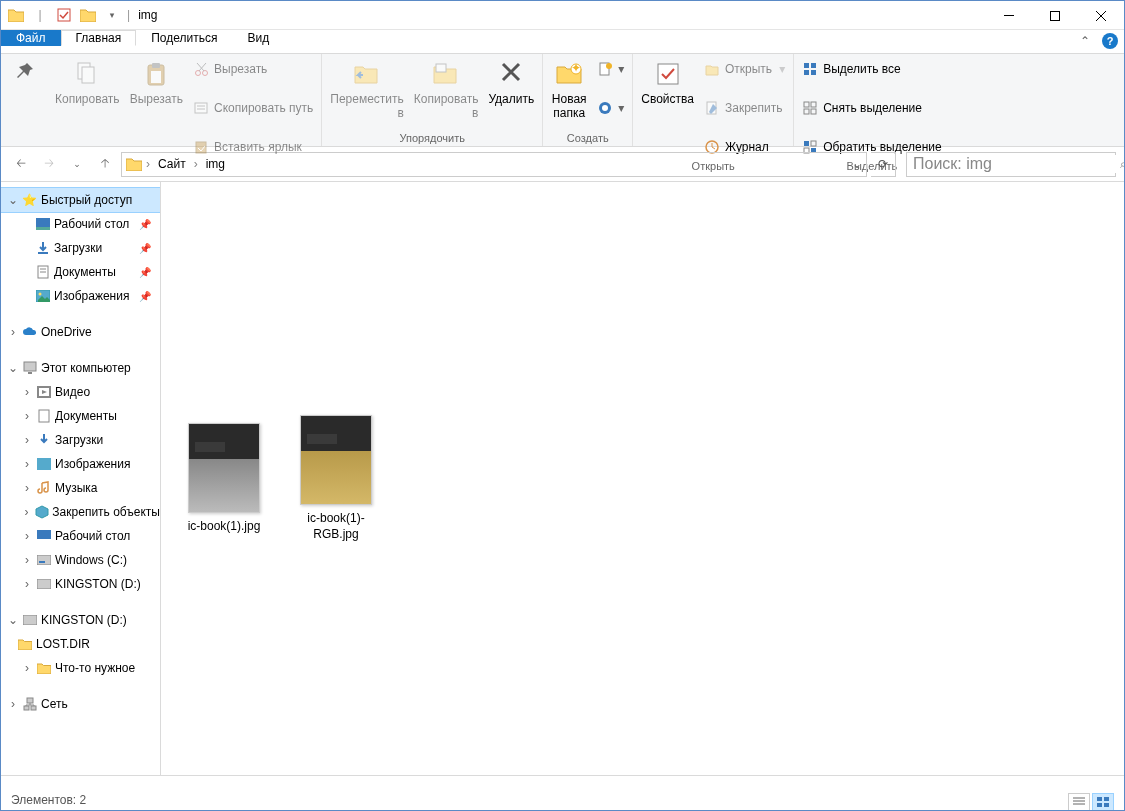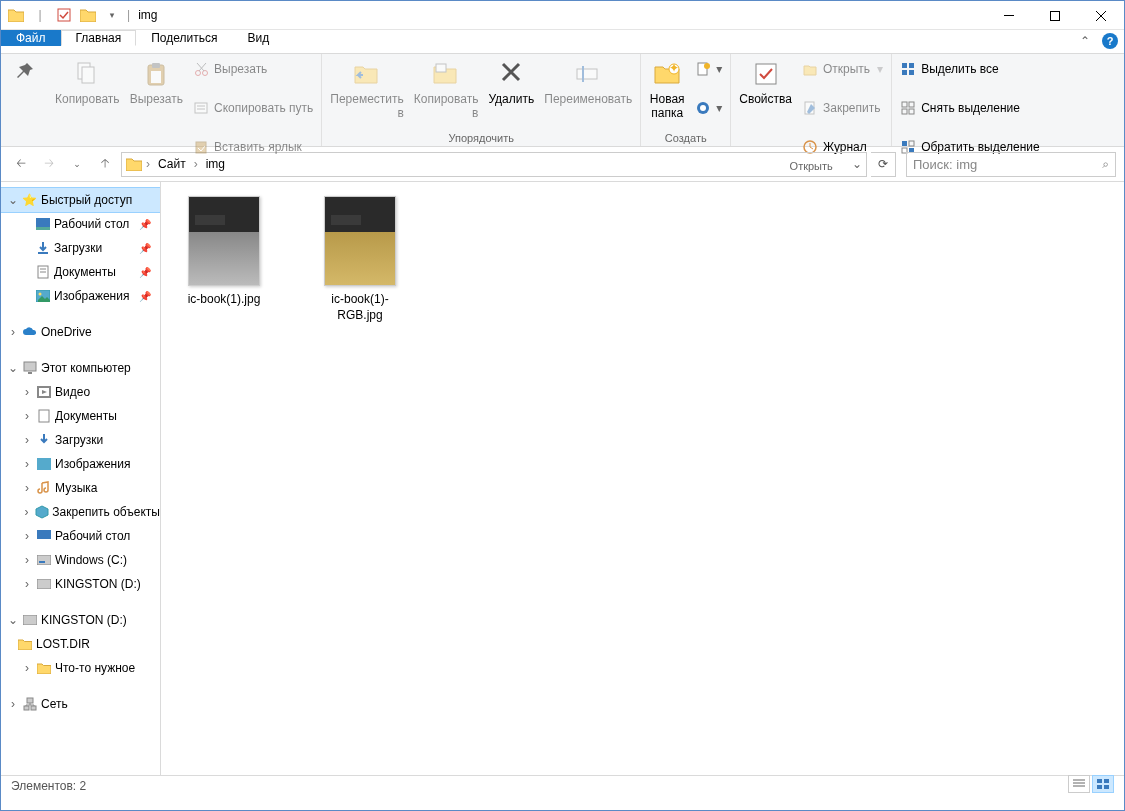--- a/index.html
+++ b/index.html
@@ -29,38 +29,38 @@
 .sm-icon { width: 16px; height: 16px; display: flex; align-items: center; justify-content: center; flex-shrink: 0; }
 .navbar { height: 35px; display: flex; align-items: center; padding: 4px 8px; gap: 4px; border-bottom: 1px solid #dadada; }
 .nav-btn { width: 24px; height: 24px; display: flex; align-items: center; justify-content: center; color: #666; }
 .nav-btn.disabled { opacity: 0.4; }
 .address { flex: 1; height: 25px; border: 1px solid #ccc; display: flex; align-items: center; padding: 0 4px; gap: 4px; }
 .crumb { padding: 0 4px; }
 .crumb-sep { color: #888; }
 .address-drop { margin-left: auto; color: #666; }
 .refresh { width: 25px; height: 25px; border: 1px solid #ccc; border-left: none; display: flex; align-items: center; justify-content: center; color: #555; }
 .search { width: 210px; height: 25px; border: 1px solid #ccc; display: flex; align-items: center; padding: 0 6px; color: #888; margin-left: 6px; }
-.search input { border: none; outline: none; flex: 1; font-size: 13px; color: #333; }
+.search input { border: none; outline: none; flex: 1; font-size: 16px; color: #333; }
 .search input::placeholder { color: #888; }
 .body { flex: 1; display: flex; overflow: hidden; }
 .tree { width: 160px; border-right: 1px solid #dadada; padding: 6px 0; overflow-y: auto; }
 .tree-item { display: flex; align-items: center; height: 24px; padding-left: 6px; gap: 3px; white-space: nowrap; }
 .tree-item.selected { background: #cce8ff; outline: 1px solid #99d1ff; }
 .tree-item .chev { width: 12px; color: #666; text-align: center; }
 .tree-item .ticon { width: 16px; height: 16px; display: flex; align-items: center; justify-content: center; }
 .tree-spacer { height: 12px; }
 .pin { color: #888; margin-left: auto; margin-right: 8px; font-size: 10px; }
-.content { flex: 1; padding: 14px 18px; display: flex; gap: 46px; align-items: flex-start; }
+.content { flex: 1; padding: 14px 18px; display: flex; gap: 22px; align-items: center; }
 .file-item { width: 90px; display: flex; flex-direction: column; align-items: center; text-align: center; }
 .thumb { width: 72px; height: 90px; border: 1px solid #ccc; background: #444; position: relative; box-shadow: 1px 1px 3px rgba(0,0,0,0.2); overflow: hidden; }
 .thumb.bw { background: linear-gradient(180deg, #2a2a2a 0%, #2a2a2a 40%, #888 40%, #bbb 100%); }
 .thumb.color { background: linear-gradient(180deg, #2a2a2a 0%, #2a2a2a 40%, #b89a4a 40%, #d4b868 100%); }
 .thumb::after { content: ""; position: absolute; top: 18px; left: 6px; width: 30px; height: 10px; background: rgba(255,255,255,0.08); }
 .file-name { margin-top: 6px; line-height: 1.3; word-break: break-word; }
-.status { height: 24px; border-top: 1px solid #dadada; display: flex; align-items: flex-end; padding: 17px 10px; font-size: 11px; color: #555; }
+.status { height: 24px; border-top: 1px solid #dadada; display: flex; align-items: flex-start; padding: 17px 10px; font-size: 11px; color: #555; }
 .status-right { margin-left: auto; display: flex; gap: 2px; }
 .view-btn { width: 22px; height: 18px; border: 1px solid #ccc; display: flex; align-items: center; justify-content: center; }
 .view-btn.active { background: #cce8ff; border-color: #99d1ff; }
 svg { display: block; }
 </style>
 </head>
 <body>
 
 <div class="titlebar">
   <div class="qat">
@@ -201,29 +201,20 @@
         <span style="white-space:pre-line">Копировать
 в</span>
       </div>
       <div class="big-btn">
         <div class="big-icon">
             <svg width="22" height="26">
               <path d="M3 3 L19 19 M19 3 L3 19" stroke="#555" stroke-width="3"></path>
             </svg>
           </div>
         <span>Удалить</span>
-      </div>
-      <div class="big-btn disabled">
-        <div class="big-icon">
-            <svg width="26" height="26">
-              <rect x="2" y="8" width="20" height="10" fill="#fff" stroke="#888"></rect>
-              <line x1="8" y1="5" x2="8" y2="21" stroke="#3a7abd" stroke-width="2"></line>
-            </svg>
-          </div>
-        <span>Переименовать</span>
       </div>
     </div>
     <div class="ribbon-group-label">Упорядочить</div>
   </div>
 
   <div class="ribbon-group">
     <div class="ribbon-group-body">
       <div class="big-btn">
         <div class="big-icon">
             <svg width="28" height="26">

